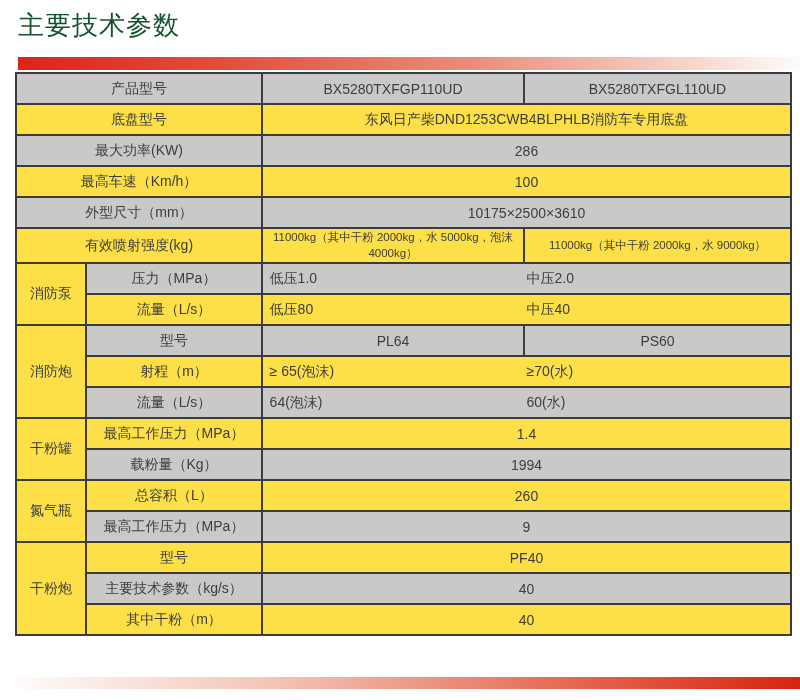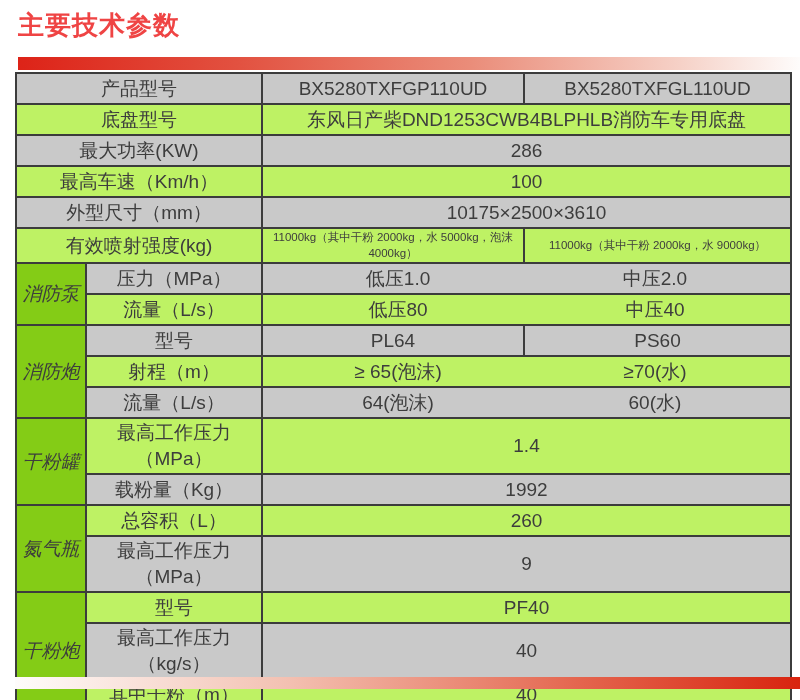--- a/index.html
+++ b/index.html
@@ -9,45 +9,45 @@
     background:#ffffff;
     font-family:"Liberation Sans","DejaVu Sans",sans-serif;
     color:#3d3d3d;
     overflow:hidden;
   }
   .title-wrap {
     position:absolute; left:18px; top:8px;
     display:flex; align-items:baseline; gap:12px;
     white-space:nowrap;
   }
-  .title-zh { font-size:26px; font-weight:bold; color:#ef4444; letter-spacing:1px; }
+  .title-zh { font-size:26px; font-weight:normal; color:#14532d; letter-spacing:1px; }
   .title-en { font-size:19px; color:#222; letter-spacing:0.5px; }
   .bar-top {
     position:absolute; left:18px; top:57px; width:782px; height:13px;
     background:linear-gradient(to right,#dd2318 0%,#e25140 28%,#ea8d7a 58%,#f6d2c8 85%,#fefcfb 100%);
   }
   .bar-bottom {
     position:absolute; left:15px; top:677px; width:785px; height:12px;
     background:linear-gradient(to right,#fefcfb 0%,#f3c0b1 35%,#e4654e 72%,#d8240f 100%);
   }
   table.spec {
     position:absolute; left:15px; top:72px; width:775px;
     border-collapse:collapse; table-layout:fixed;
   }
   td {
     border:2px solid #3c3c3c;
     text-align:center; vertical-align:middle;
-    font-size:19px; height:31px; padding:1px 4px;
+    font-size:14px; height:31px; padding:1px 4px;
     overflow:hidden;
   }
   tr.gray td { background:#c9c9c9; }
-  tr.white td { background:#bef264; }
-  tr.gray td.group, tr.white td.group { background:#84cc16;font-style:italic; }
+  tr.white td { background:#fde047; }
+  tr.gray td.group, tr.white td.group { background:#fde047; }
   td.small { font-size:11.5px; line-height:1.35; height:34px; }
-  td.dual span { display:inline-block; width:49.5%; text-align:center; }
+  td.dual span { display:inline-block; width:49.5%; text-align:left; }
 </style>
 </head>
 <body>
 
 <div class="title-wrap">
   <span class="title-zh">主要技术参数</span>
 </div>
 
 <div class="bar-top"></div>
 
@@ -119,40 +119,40 @@
       </td>
     </tr>
 
     <tr class="white">
       <td class="group" rowspan="2">干粉罐</td>
       <td>最高工作压力（MPa）</td>
       <td colspan="2">1.4</td>
     </tr>
     <tr class="gray">
       <td>载粉量（Kg）</td>
-      <td colspan="2">1992</td>
+      <td colspan="2">1994</td>
     </tr>
 
     <tr class="white">
       <td class="group" rowspan="2">氮气瓶</td>
       <td>总容积（L）</td>
       <td colspan="2">260</td>
     </tr>
     <tr class="gray">
       <td>最高工作压力（MPa）</td>
       <td colspan="2">9</td>
     </tr>
 
     <tr class="white">
       <td class="group" rowspan="3">干粉炮</td>
       <td>型号</td>
       <td colspan="2">PF40</td>
     </tr>
     <tr class="gray">
-      <td>最高工作压力（kg/s）</td>
+      <td>主要技术参数（kg/s）</td>
       <td colspan="2">40</td>
     </tr>
     <tr class="white">
       <td>其中干粉（m）</td>
       <td colspan="2">40</td>
     </tr>
   </tbody>
 </table>
 
 <div class="bar-bottom"></div>

